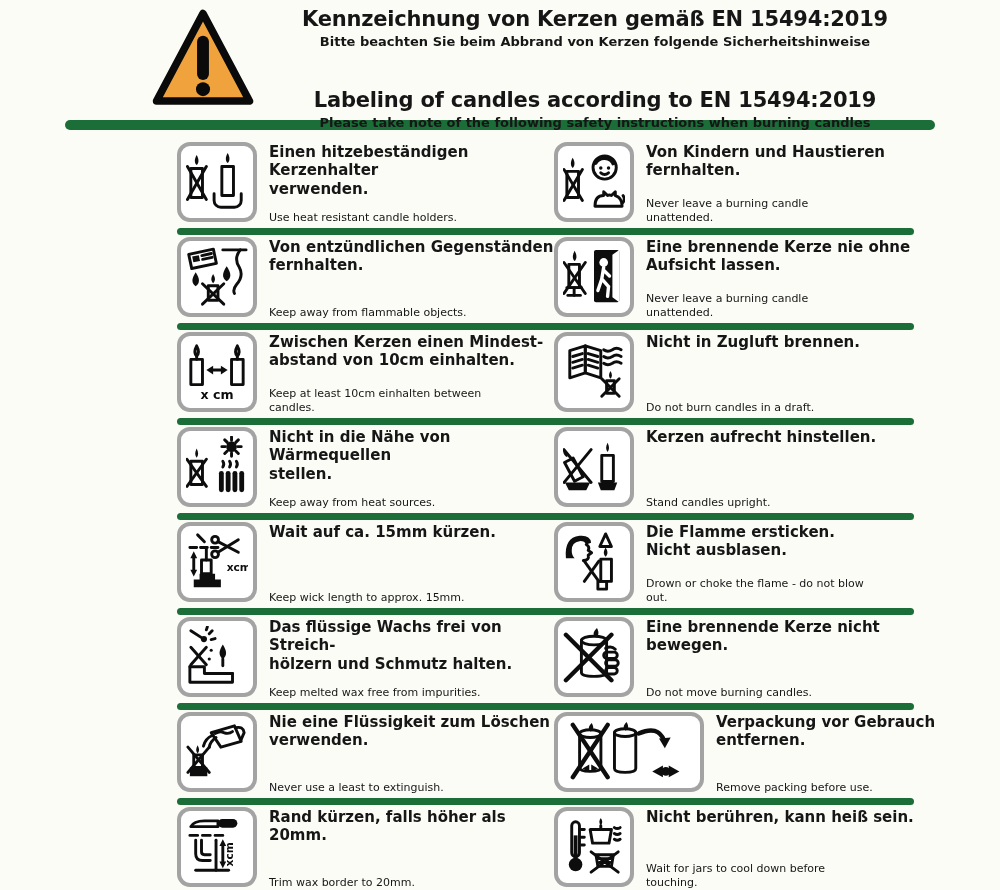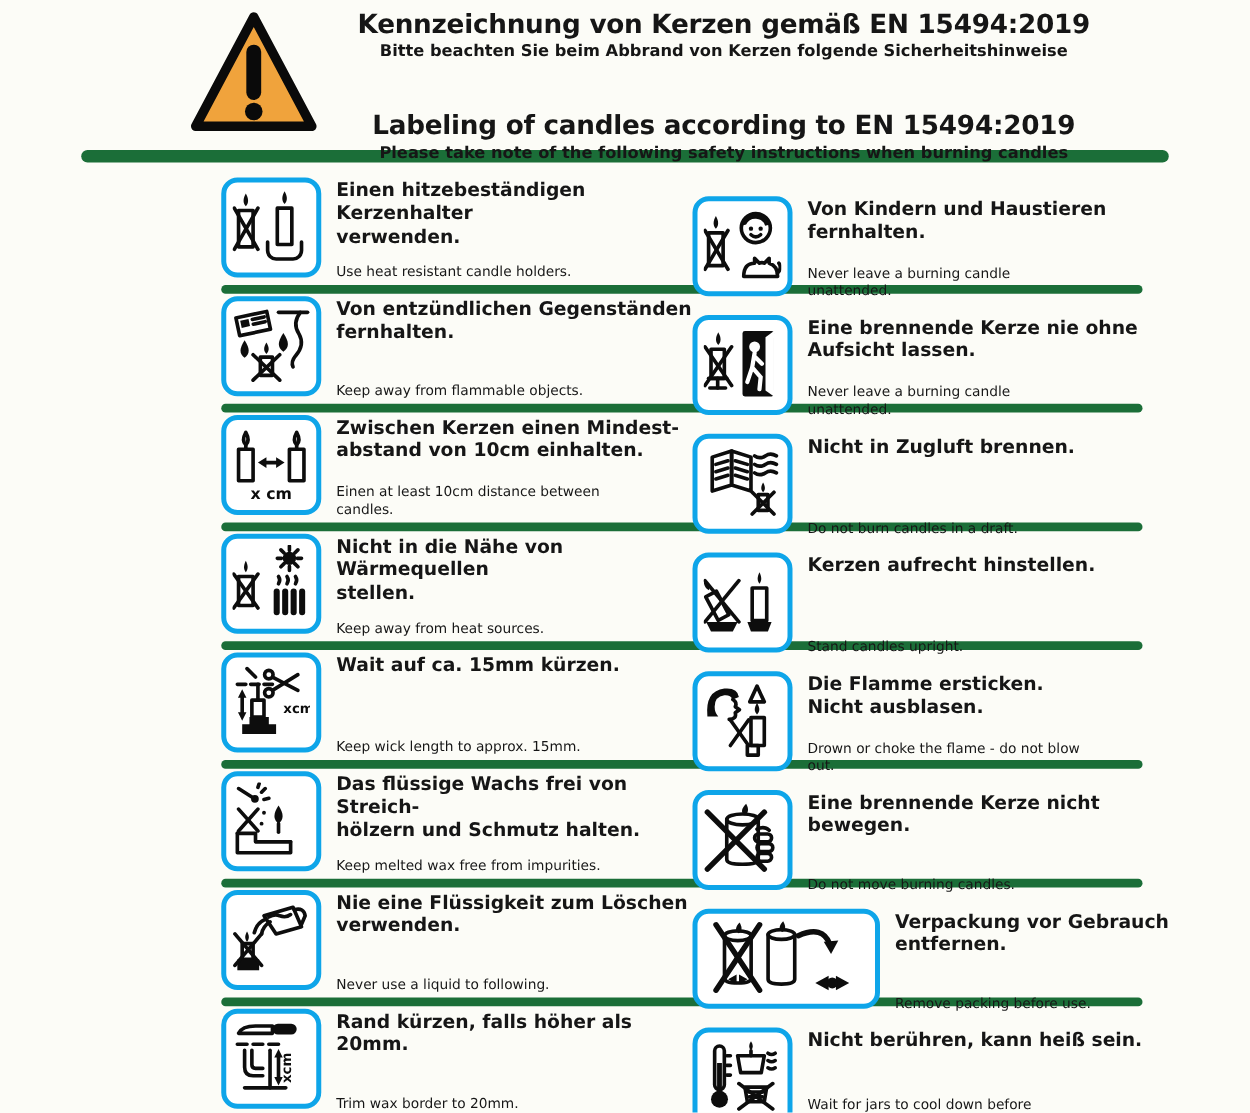--- a/index.html
+++ b/index.html
@@ -3,35 +3,35 @@
 <meta charset="utf-8">
 <style>
   html,body{margin:0;padding:0;}
   body{
     width:1000px;height:890px;overflow:hidden;
     background:#fcfcf7;color:#161616;
     font-family:"DejaVu Sans","Liberation Sans",sans-serif;
   }
   .header{position:relative;height:120px;}
   .warn-tri{position:absolute;left:148px;top:6px;width:110px;height:108px;}
-  .titles{position:absolute;left:174px;top:8px;width:810px;text-align:center;}
+  .titles{position:absolute;left:190px;top:8px;width:810px;text-align:center;}
   .title{font-size:21px;font-weight:bold;letter-spacing:-0.2px;line-height:1.1;}
   .subtitle{font-size:13px;font-weight:600;margin-top:3px;}
   .block-en{margin-top:40px;}
   .bar{background:#1b6e38;border-radius:5px;}
   .bar.top{height:10px;margin:0 65px 0 65px;}
   .bar.row-div{height:7px;width:737px;margin:2px 0 2px 133px;border-radius:4px;}
   .content{padding-top:12px;padding-left:44px;}
   .row{display:flex;align-items:flex-start;height:84px;margin:0 0 1px 0;padding-left:133px;box-sizing:border-box;}
   .cell{display:flex;gap:12px;}
   .cell.left{width:377px;}
-  .cell.right{flex:1;margin-top:15px;}
+  .cell.right{flex:1;}
   .iconbox{
     width:80px;height:80px;box-sizing:border-box;flex-shrink:0;
-    border:4px solid #0ea5e9;border-radius:13px;background:#fff;
+    border:4px solid #a3a3a3;border-radius:13px;background:#fff;
     display:flex;align-items:center;justify-content:center;
   }
   .iconbox.wide{width:150px;}
   .iconbox svg{display:block;}
   .texts{display:flex;flex-direction:column;justify-content:space-between;height:82px;padding-top:1px;box-sizing:border-box;}
   .de{font-weight:bold;font-size:15px;line-height:1.22;white-space:pre-line;}
   .en{font-size:11px;line-height:1.22;white-space:pre-line;}
   .s{stroke:#0d0d0d;stroke-width:3;fill:none;stroke-linecap:round;stroke-linejoin:round;}
   .sw{stroke:#0d0d0d;stroke-width:4.5;fill:none;stroke-linecap:round;}
   .f{fill:#0d0d0d;stroke:none;}
@@ -170,21 +170,21 @@
           <rect class="s" x="47" y="19" width="12" height="26"></rect>
           <line class="s" x1="25" y1="30" x2="39" y2="30"></line>
           <path class="f" d="M21 30 l7 -4.5 v9 z"></path>
             <path class="f" d="M43 30 l-7 -4.5 v9 z"></path>
           <text class="icon-label" x="32" y="60" text-anchor="middle">x cm</text>
         </svg>
       </div>
       <div class="texts">
         <div class="de">Zwischen Kerzen einen Mindest-
 abstand von 10cm einhalten.</div>
-        <div class="en">Einen at least 10cm distance between
+        <div class="en">Keep at least 10cm einhalten between
 candles.</div>
       </div>
     </div>
     <div class="cell right">
       <div class="iconbox">
         <svg width="62" height="62" viewBox="0 0 64 64">
           <path class="s" d="M7 10 L23 5 L23 33 L7 38 Z"></path>
             <path class="s" d="M23 5 L39 10 L39 38 L23 33 Z"></path>
           <path class="s" d="M10 16 L20 13 M10 22 L20 19 M10 28 L20 25 M26 13 L36 16 M26 19 L36 22 M26 25 L36 28"></path>
           <path class="s" d="M42 9 q4 3 9 0 q4 -3 9 0 M42 16 q4 3 9 0 q4 -3 9 0 M42 23 q4 3 9 0 q4 -3 9 0"></path>
@@ -351,21 +351,21 @@
           <path class="f" d="M12 25 c-2 3.5 -2 6 0 8.5 c2 -2.5 2 -5 0 -8.5 z"></path>
           <rect class="s" x="8" y="35" width="9" height="13"></rect>
           <rect class="f" x="4" y="48" width="18" height="9"></rect>
           <line class="s" x1="2" y1="27" x2="24" y2="53"></line>
             <line class="s" x1="24" y1="27" x2="2" y2="53"></line>
         </svg>
       </div>
       <div class="texts">
         <div class="de">Nie eine Flüssigkeit zum Löschen
 verwenden.</div>
-        <div class="en">Never use a liquid to following.</div>
+        <div class="en">Never use a least to extinguish.</div>
       </div>
     </div>
     <div class="cell right">
       <div class="iconbox wide">
         <svg width="132" height="62" viewBox="0 0 120 64">
           <path class="f" d="M21.5 2 c-3.5 3.5 -4 6.5 -1 9 c3 -1.5 3.5 -4.5 1 -9 z"></path>
           <ellipse class="s" cx="20" cy="13" rx="11" ry="4"></ellipse>
           <path class="s" d="M9 13 v35 q0 4 11 4 q11 0 11 -4 v-35"></path>
           <path class="f" d="M12 49 l7 -4 v8 z M28 49 l-7 -4 v8 z"></path>
           <line class="sw" x1="2" y1="4" x2="38" y2="58"></line>

